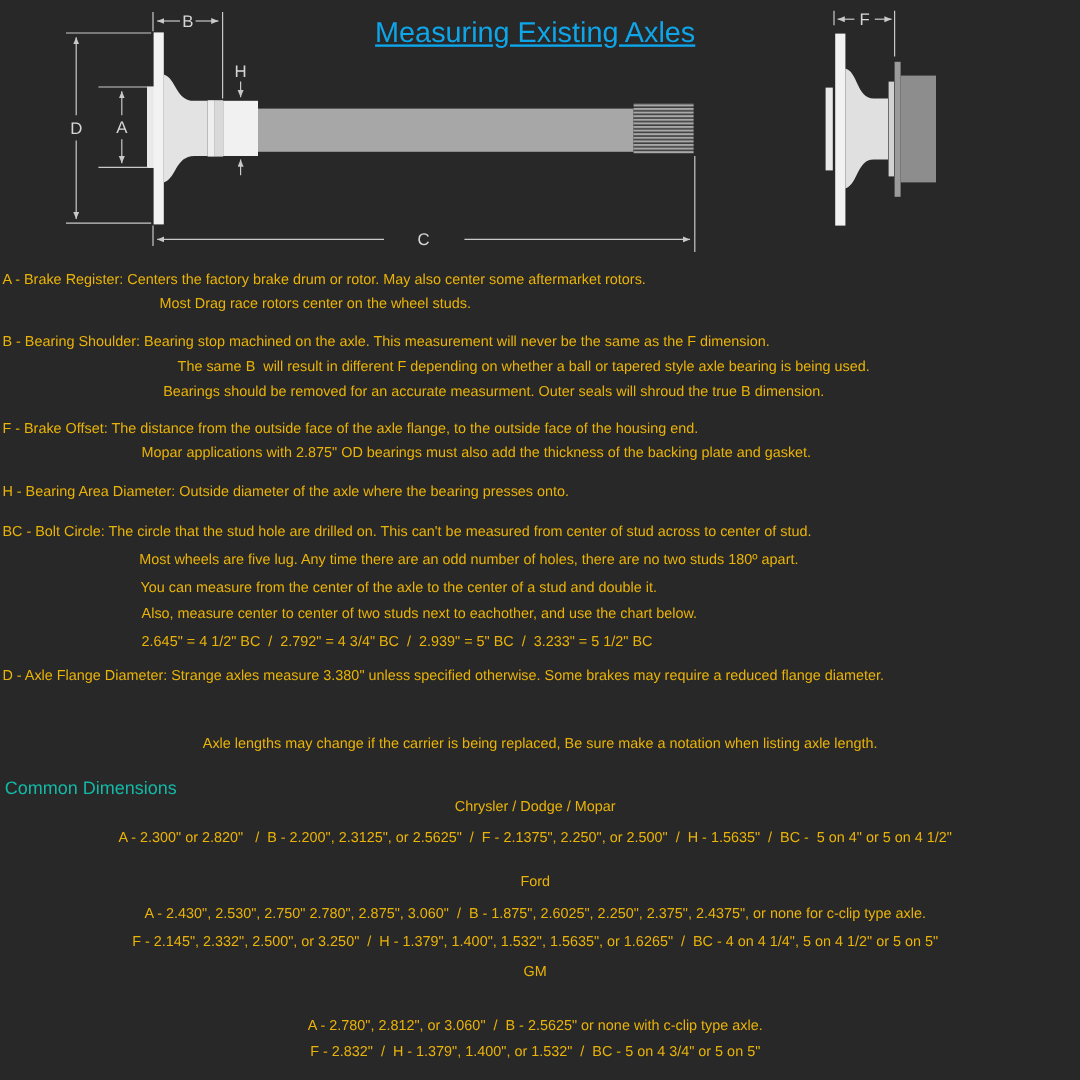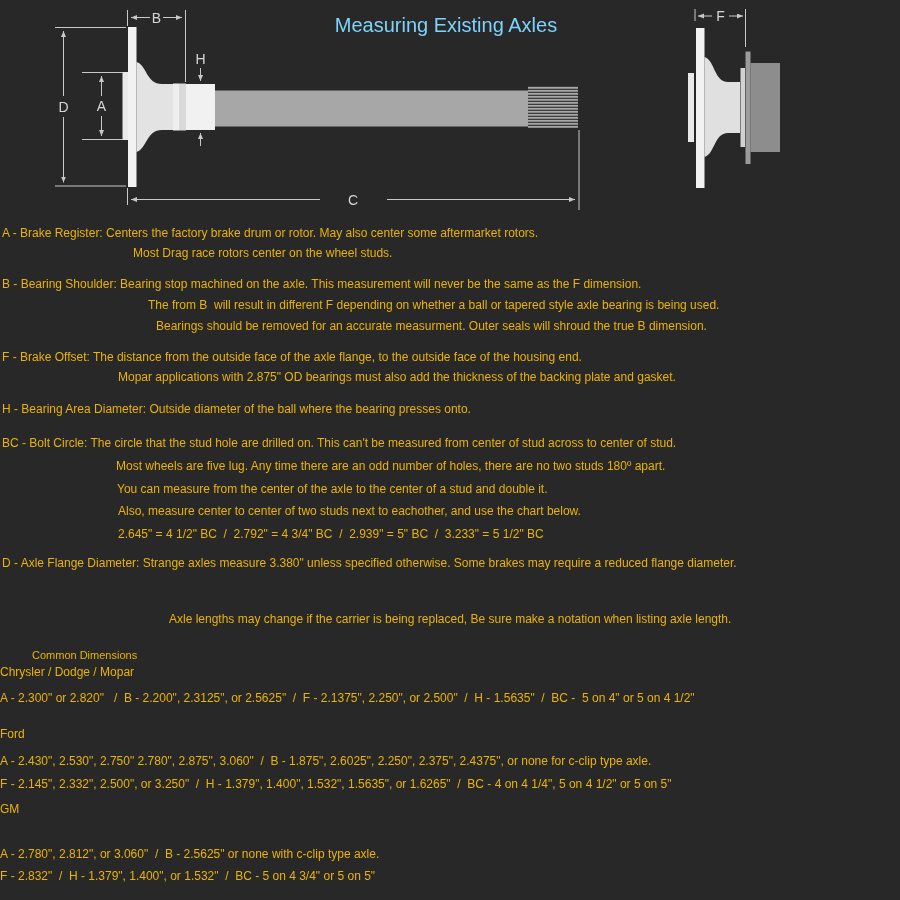--- a/index.html
+++ b/index.html
@@ -1,22 +1,22 @@
 <!DOCTYPE html>
 <html><head>
 <meta charset="utf-8">
 <style>
   html,body{margin:0;padding:0;background:#282828;}
   .stage{position:relative;width:900px;height:900px;background:#282828;
          font-family:"Liberation Sans",sans-serif;overflow:hidden;}
   .title{position:absolute;top:14px;left:0;width:892px;text-align:center;
-         font-size:20px;color:#7dd3fc;}
+         font-size:24px;color:#0ea5e9;text-decoration:underline;}
   .ln{position:absolute;color:#eab308;font-size:12px;line-height:1.15;white-space:pre;}
-  .ctr{left:0;width:892px;text-align:left;}
-  .heading{position:absolute;left:4px;top:649px;font-size:11px;color:#eab308;white-space:pre;margin-left:28px;}
+  .ctr{left:0;width:892px;text-align:center;}
+  .heading{position:absolute;left:4px;top:649px;font-size:15px;color:#14b8a6;white-space:pre;}
   svg{position:absolute;top:0;left:0;}
   svg text{font-family:"Liberation Sans",sans-serif;font-size:14px;fill:#d6d6d6;}
   .dim{stroke:#c9c9c9;stroke-width:1;fill:none;}
 </style>
 </head>
 <body>
 
 <div class="stage">
 
   <svg width="900" height="220" viewBox="0 0 900 220">
@@ -81,27 +81,27 @@
     <text x="353" y="204.5" text-anchor="middle">C</text>
     <text x="720.5" y="21" text-anchor="middle">F</text>
   </svg>
 
   <div class="title">Measuring Existing Axles</div>
 
   <div class="ln" style="left:2px;top:227px">A - Brake Register: Centers the factory brake drum or rotor. May also center some aftermarket rotors.</div>
   <div class="ln" style="left:133px;top:247px">Most Drag race rotors center on the wheel studs.</div>
 
   <div class="ln" style="left:2px;top:278px">B - Bearing Shoulder: Bearing stop machined on the axle. This measurement will never be the same as the F dimension.</div>
-  <div class="ln" style="left:148px;top:299px">The from B  will result in different F depending on whether a ball or tapered style axle bearing is being used.</div>
-  <div class="ln" style="left:156px;top:320px">Bearings should be removed for an accurate measurment. Outer seals will shroud the true B dimension.</div>
+  <div class="ln" style="left:148px;top:299px">The same B  will result in different F depending on whether a ball or tapered style axle bearing is being used.</div>
+  <div class="ln" style="left:136px;top:320px">Bearings should be removed for an accurate measurment. Outer seals will shroud the true B dimension.</div>
 
   <div class="ln" style="left:2px;top:351px">F - Brake Offset: The distance from the outside face of the axle flange, to the outside face of the housing end.</div>
   <div class="ln" style="left:118px;top:371px">Mopar applications with 2.875" OD bearings must also add the thickness of the backing plate and gasket.</div>
 
-  <div class="ln" style="left:2px;top:403px">H - Bearing Area Diameter: Outside diameter of the ball where the bearing presses onto.</div>
+  <div class="ln" style="left:2px;top:403px">H - Bearing Area Diameter: Outside diameter of the axle where the bearing presses onto.</div>
 
   <div class="ln" style="left:2px;top:437px">BC - Bolt Circle: The circle that the stud hole are drilled on. This can't be measured from center of stud across to center of stud.</div>
   <div class="ln" style="left:116px;top:460px">Most wheels are five lug. Any time there are an odd number of holes, there are no two studs 180º apart.</div>
   <div class="ln" style="left:118px;top:505px">Also, measure center to center of two studs next to eachother, and use the chart below.</div>
   <div class="ln" style="left:117px;top:483px">You can measure from the center of the axle to the center of a stud and double it.</div>
   <div class="ln" style="left:118px;top:528px">2.645" = 4 1/2" BC  /  2.792" = 4 3/4" BC  /  2.939" = 5" BC  /  3.233" = 5 1/2" BC</div>
 
   <div class="ln" style="left:2px;top:557px">D - Axle Flange Diameter: Strange axles measure 3.380" unless specified otherwise. Some brakes may require a reduced flange diameter.</div>
 
   <div class="ln" style="left:169px;top:613px">Axle lengths may change if the carrier is being replaced, Be sure make a notation when listing axle length.</div>

